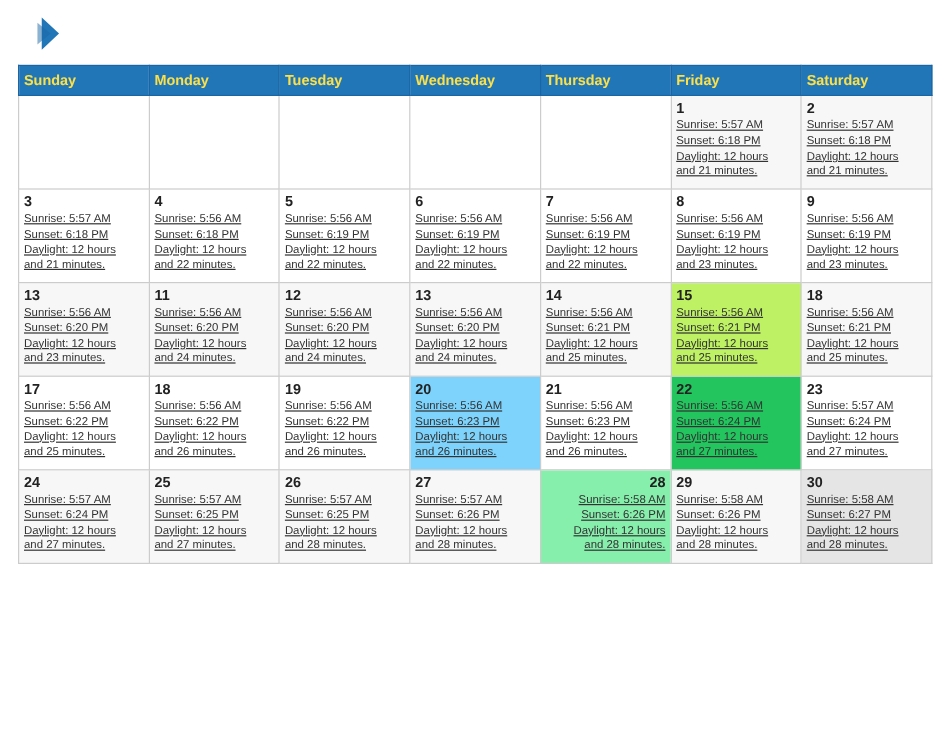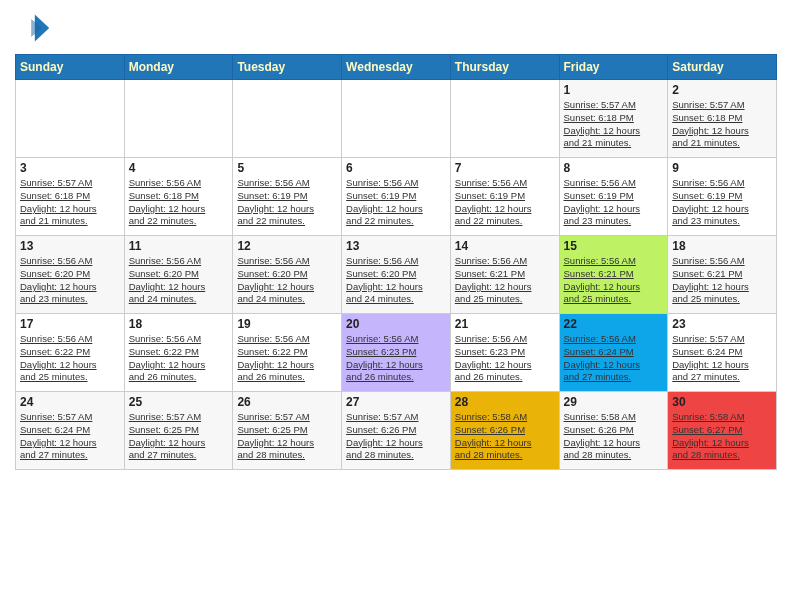--- a/index.html
+++ b/index.html
@@ -58,21 +58,21 @@
     .location-title {
       font-size: 14px;
       color: #555;
     }
     .calendar {
       width: 100%;
       border-collapse: collapse;
     }
     .calendar th {
       background-color: #2176b8;
-      color: #fef9c3;
+      color: #fde047;
       font-size: 12px;
       font-weight: bold;
       padding: 5px 4px;
       text-align: left;
       border: 1px solid #1a65a3;
     }
     .calendar td {
       border: 1px solid #ccc;
       vertical-align: top;
       padding: 3px 4px;
@@ -276,35 +276,35 @@
 Daylight: 12 hours
 and 26 minutes.</div>
           </td>
           <td style="background: rgb(255, 255, 255);">
             <span class="day-number">19</span>
             <div class="day-info" style="white-space: pre-line;">Sunrise: 5:56 AM
 Sunset: 6:22 PM
 Daylight: 12 hours
 and 26 minutes.</div>
           </td>
-          <td style="background: #c4b5fd;">
+          <td style="background: #7dd3fc;">
             <span class="day-number">20</span>
             <div class="day-info" style="white-space: pre-line;">Sunrise: 5:56 AM
 Sunset: 6:23 PM
 Daylight: 12 hours
 and 26 minutes.</div>
           </td>
           <td style="background: rgb(255, 255, 255);">
             <span class="day-number">21</span>
             <div class="day-info" style="white-space: pre-line;">Sunrise: 5:56 AM
 Sunset: 6:23 PM
 Daylight: 12 hours
 and 26 minutes.</div>
           </td>
-          <td style="background: #0ea5e9;">
+          <td style="background: #22c55e;">
             <span class="day-number">22</span>
             <div class="day-info" style="white-space: pre-line;">Sunrise: 5:56 AM
 Sunset: 6:24 PM
 Daylight: 12 hours
 and 27 minutes.</div>
           </td>
           <td style="background: rgb(255, 255, 255);">
             <span class="day-number">23</span>
             <div class="day-info" style="white-space: pre-line;">Sunrise: 5:57 AM
 Sunset: 6:24 PM
@@ -334,35 +334,35 @@
 Daylight: 12 hours
 and 28 minutes.</div>
           </td>
           <td style="background: rgb(247, 247, 247);">
             <span class="day-number">27</span>
             <div class="day-info" style="white-space: pre-line;">Sunrise: 5:57 AM
 Sunset: 6:26 PM
 Daylight: 12 hours
 and 28 minutes.</div>
           </td>
-          <td style="background: #eab308;">
+          <td style="background: #86efac; text-align: right;">
             <span class="day-number">28</span>
             <div class="day-info" style="white-space: pre-line;">Sunrise: 5:58 AM
 Sunset: 6:26 PM
 Daylight: 12 hours
 and 28 minutes.</div>
           </td>
           <td style="background: rgb(247, 247, 247);">
             <span class="day-number">29</span>
             <div class="day-info" style="white-space: pre-line;">Sunrise: 5:58 AM
 Sunset: 6:26 PM
 Daylight: 12 hours
 and 28 minutes.</div>
           </td>
-          <td style="background: #ef4444;">
+          <td style="background: #e5e5e5;">
             <span class="day-number">30</span>
             <div class="day-info" style="white-space: pre-line;">Sunrise: 5:58 AM
 Sunset: 6:27 PM
 Daylight: 12 hours
 and 28 minutes.</div>
           </td>
         </tr>
       </tbody>
   </table>
 </div>

